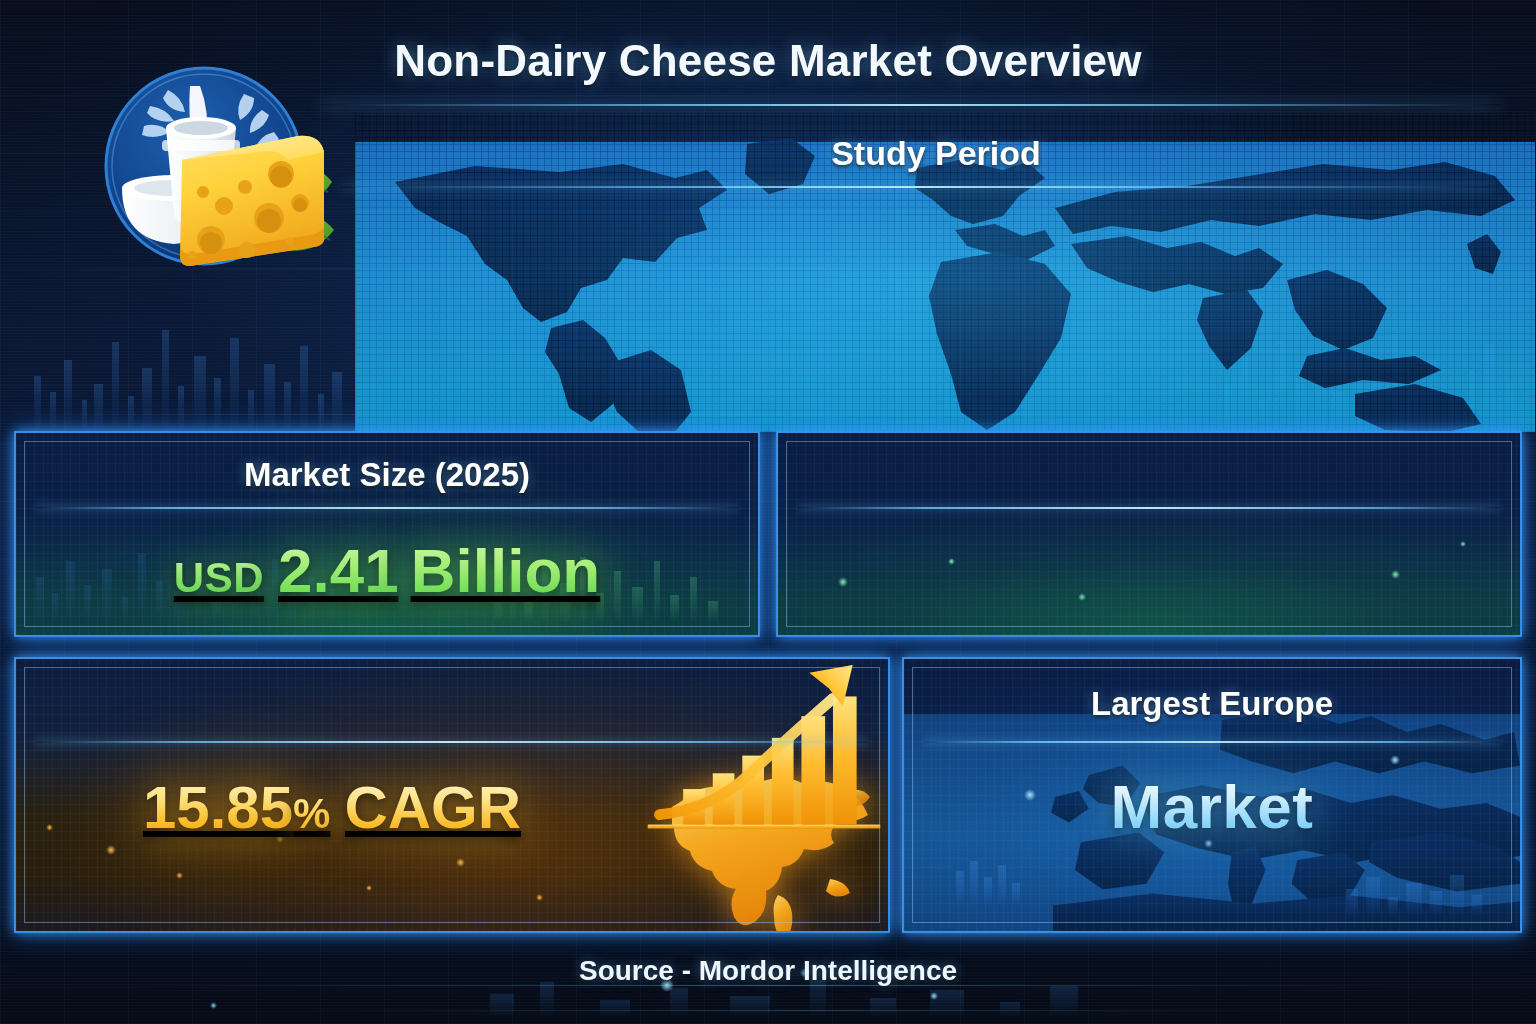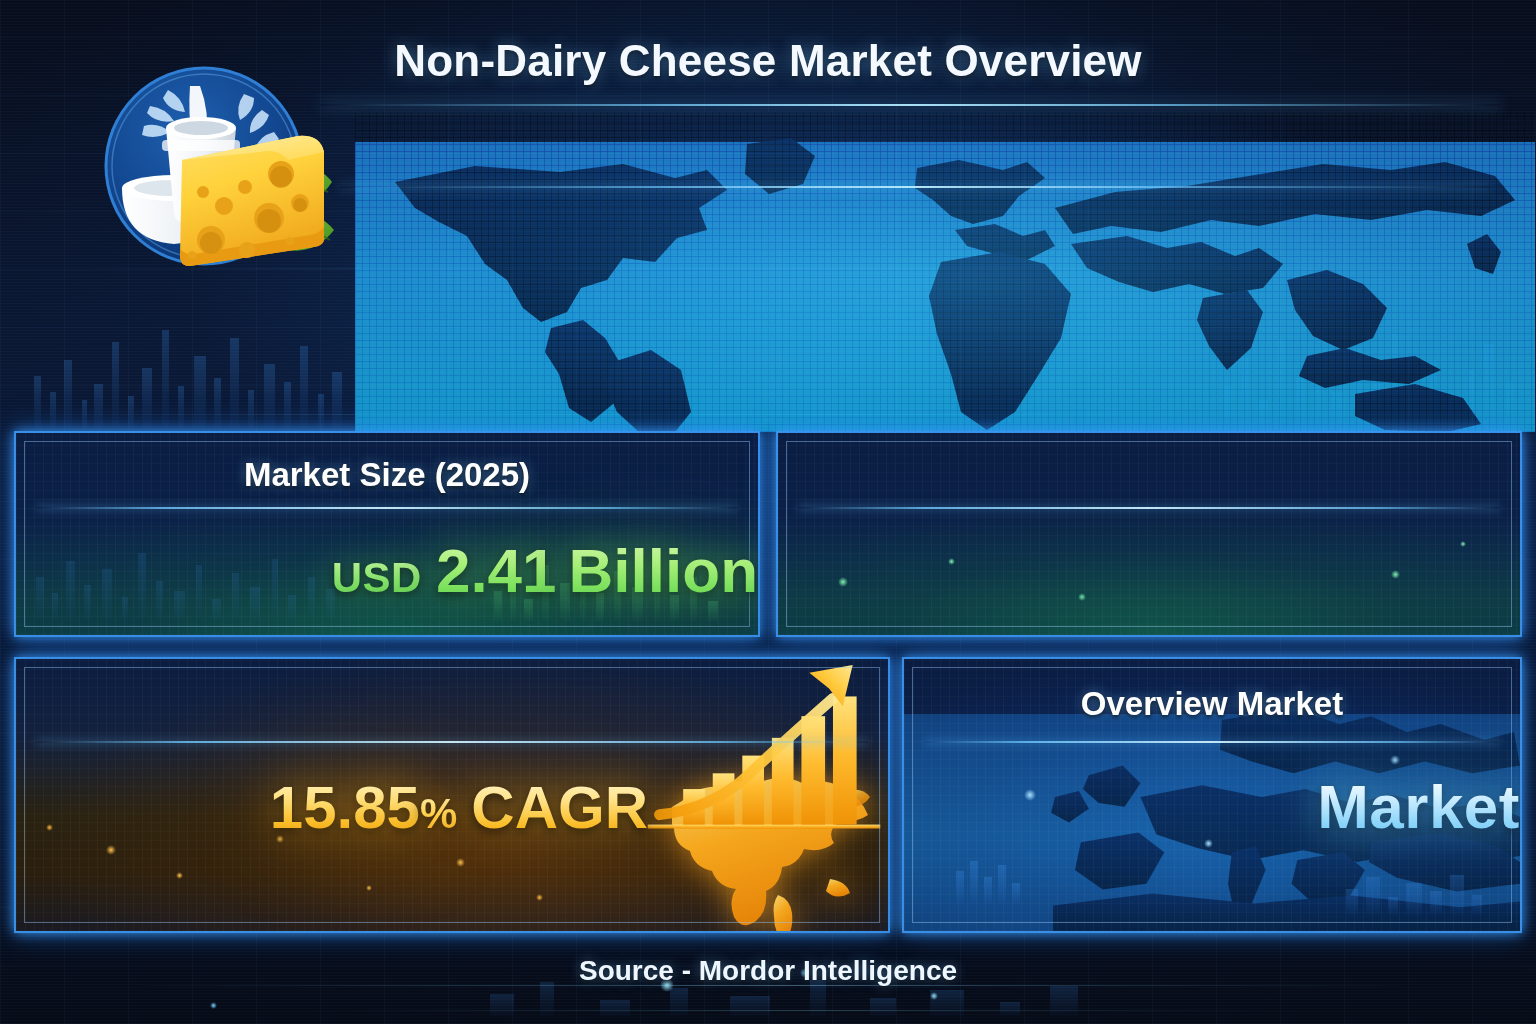--- a/index.html
+++ b/index.html
@@ -120,22 +120,22 @@
     position:absolute; left:20px; right:20px; height:2px; z-index:7;
     background:linear-gradient(90deg, rgba(90,175,255,0), rgba(110,200,255,.8) 18%, rgba(205,240,255,.95) 50%, rgba(110,200,255,.75) 82%, rgba(90,175,255,0));
     box-shadow:0 0 10px rgba(110,200,255,.7);
   }
   .card-label{
     position:absolute; left:0; right:0; text-align:center; z-index:9;
     font-size:33px; font-weight:700; color:#ffffff;
     text-shadow:0 0 12px rgba(130,205,255,.45), 0 2px 4px rgba(0,0,0,.85);
   }
   .card-value{
-    position:absolute; left:0; right:0; text-align:right; z-index:9;
-    font-weight:800; white-space:nowrap;
+    position:absolute; left:0; right:0; text-align:center; z-index:9;
+    font-weight:800; white-space:nowrap;text-decoration:underline;
   }
 
   
   #card-ms25{ left:14px; top:431px; width:746px; height:206px; }
   #card-ms30{ left:776px; top:431px; width:746px; height:206px; }
   .ms-bg{
     background:
       radial-gradient(ellipse 78% 90% at 50% 100%, rgba(22,120,80,.42) 0%, rgba(14,70,70,.2) 45%, rgba(10,35,80,0) 75%),
       linear-gradient(180deg,#0a1d42 0%,#0b2148 42%,#0c2d4a 60%,#0e3a46 82%,#0d3c44 100%);
   }
@@ -327,20 +327,21 @@
       </g>
     </svg>
     <div class="wm-mesh"></div>
     <div class="wm-glow"></div>
   </div>
 
   <div class="title-rule"></div>
   <div class="title">Non-Dairy Cheese Market Overview</div>
 
   <div class="study-rule"></div>
+  <div class="study-label">Study Period</div>
 
   <div class="logo">
     <svg viewBox="0 0 270 250">
       <defs>
         <radialGradient id="badgeG" cx="42%" cy="32%" r="78%">
           <stop offset="0%" stop-color="#1e5fae"></stop>
           <stop offset="60%" stop-color="#12468f"></stop>
           <stop offset="100%" stop-color="#0a2f6c"></stop>
         </radialGradient>
         <linearGradient id="cheeseG" x1="0" y1="0" x2="0.35" y2="1">
@@ -593,21 +594,21 @@
       <i style="left:88px;width:12px;height:24px"></i>
         <i style="left:108px;width:14px;height:40px"></i>
       <i style="left:130px;width:10px;height:20px"></i>
     </div>
     <div class="spark" style="left:120px;top:130px;width:12px;height:12px;background:radial-gradient(circle,#a8e2ff,rgba(80,190,255,0) 70%);z-index:5;"></div>
     <div class="spark" style="left:300px;top:180px;width:9px;height:9px;background:radial-gradient(circle,#a8e2ff,rgba(80,190,255,0) 70%);z-index:5;"></div>
     <div class="spark" style="right:120px;top:96px;width:10px;height:10px;background:radial-gradient(circle,#a8e2ff,rgba(80,190,255,0) 70%);z-index:5;"></div>
 
     <div class="inner-frame"></div>
     <div class="card-divider" style="top:82px;"></div>
-    <div class="card-label" style="top:26px;">Overview Market</div>
+    <div class="card-label" style="top:26px;">Largest Europe</div>
     <div class="card-value lm-val" style="top:112px;">Market</div>
   </div>
 
   <div class="source">Source - Mordor Intelligence</div>
 
   <div class="grid-overlay"></div>
   <div class="scan"></div>
 </div>
 
 </body></html>

